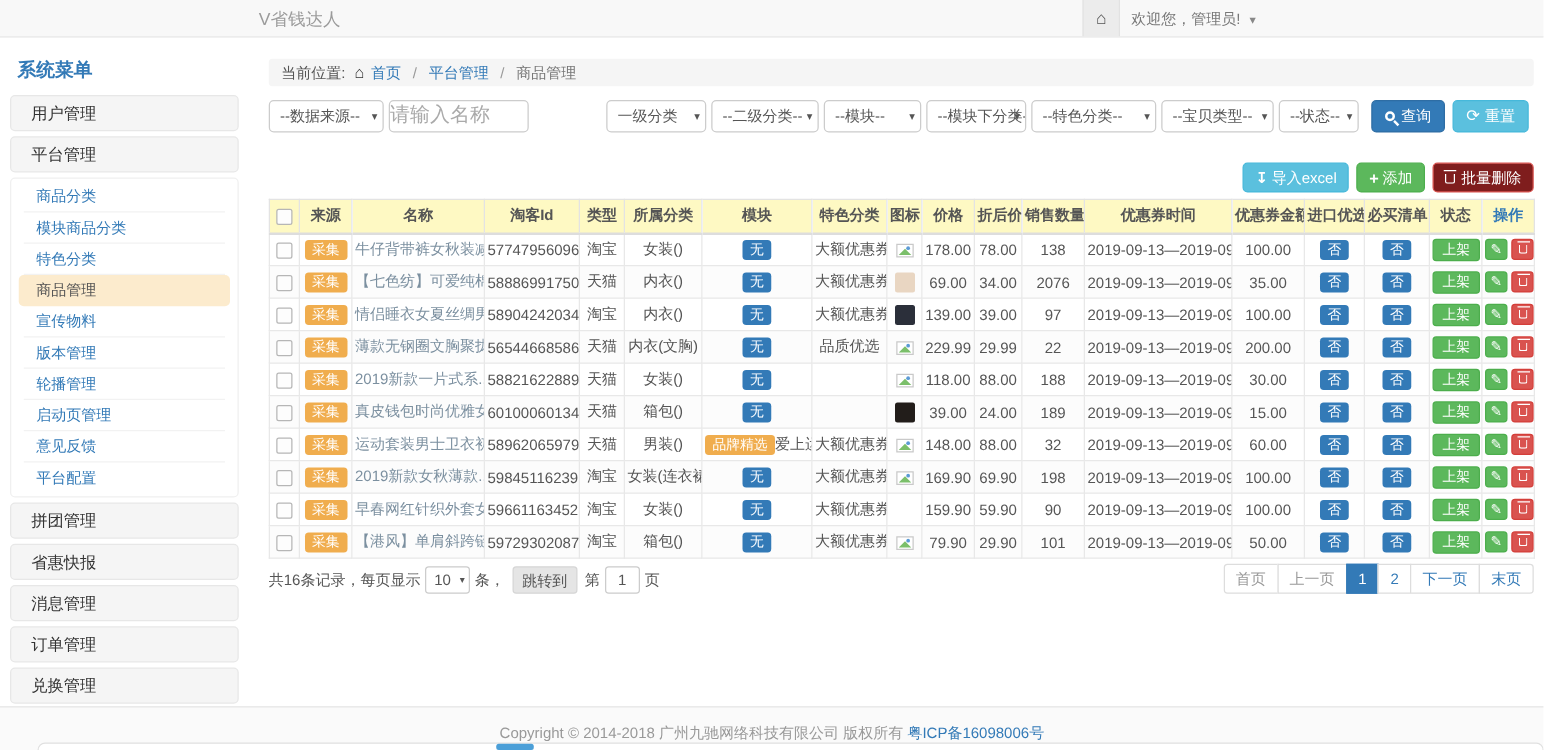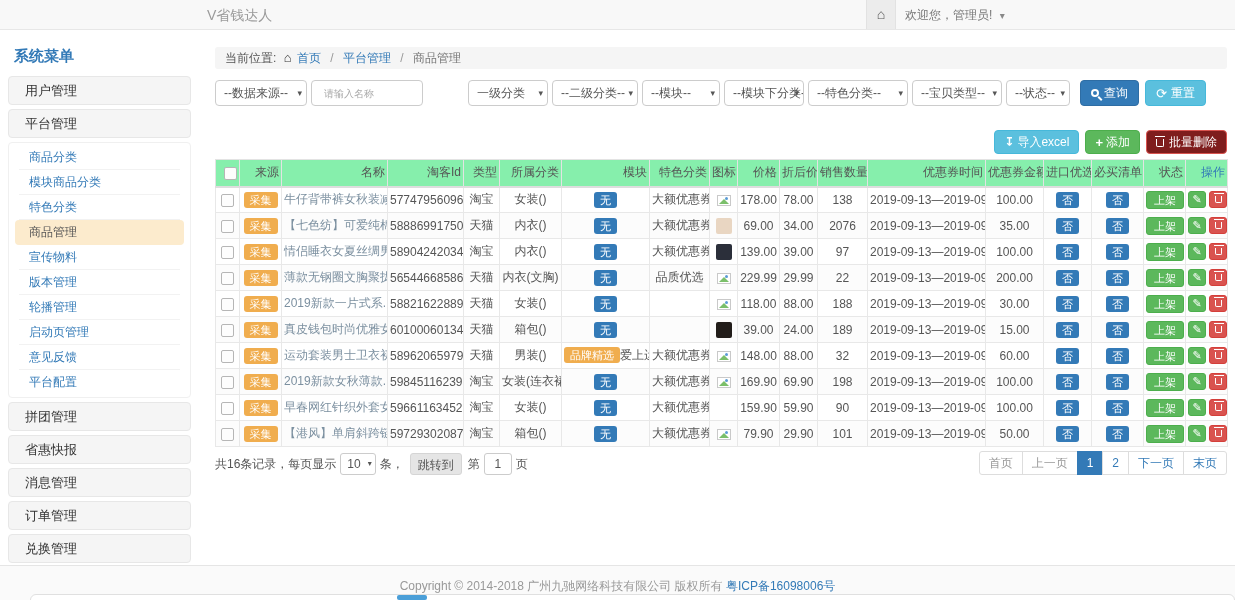--- a/index.html
+++ b/index.html
@@ -29,21 +29,21 @@
   .breadcrumb .label { color:#555; }
   .breadcrumb .home-ic { color:#333; font-size:13px; margin:0 2px 0 4px; }
   .breadcrumb a { color:#337ab7; text-decoration:none; cursor:pointer; }
   .breadcrumb .sep { margin:0 6px; color:#999; }
   .breadcrumb .current { color:#777; }
 
   
   .filter-row { margin-top:11px; height:26px; display:flex; align-items:center; }
   .sel { position:relative; height:26px; border:1px solid #ccc; border-radius:4px; background:#fff; font-size:12px; color:#555; line-height:24px; padding:0 14px 0 8px; margin-right:4px; cursor:pointer; white-space:nowrap; overflow:hidden; }
   .sel .caret { position:absolute; right:4px; top:0; font-size:9px; color:#555; }
-  .txt-input { height:26px; border:1px solid #ccc; border-radius:4px; font-size:10px; color:#555; padding:0 12px; margin-right:45px; width:112px; }
+  .txt-input { height:26px; border:1px solid #ccc; border-radius:4px; font-size:16px; color:#555; padding:0 0; margin-right:62px; width:112px; }
   .txt-input::placeholder { color:#aaa; }
   .btn { display:inline-flex; align-items:center; justify-content:center; height:26px; border-radius:4px; font-size:12px; color:#fff; border:1px solid transparent; cursor:pointer; padding:0 10px; white-space:nowrap; }
   .btn-query { background:#337ab7; border-color:#2e6da4; margin-left:6px; }
   .btn-reset { background:#5bc0de; border-color:#46b8da; margin-left:6px; }
   .icon-search { width:8px; height:8px; border:2px solid #fff; border-radius:50%; display:inline-block; position:relative; margin-right:5px; }
   .icon-search::after { content:""; position:absolute; width:2px; height:5px; background:#fff; transform:rotate(-45deg); left:6px; top:5px; }
   .icon-refresh { margin-right:4px; font-size:13px; }
 
   
   .toolbar { margin-top:24px; height:24px; display:flex; justify-content:flex-end; }
@@ -51,21 +51,21 @@
   .btn-import { background:#5bc0de; border-color:#46b8da; }
   .btn-add { background:#5cb85c; border-color:#4cae4c; }
   .btn-del { background:#7f1d1d; border-color:#d9534f; }
   .icon-import { margin-right:3px; font-size:12px; font-weight:bold; }
   .icon-plus { margin-right:3px; font-size:13px; font-weight:bold; }
   .icon-trash { display:inline-block; width:8px; height:8px; border:1px solid #fff; border-top:none; border-radius:0 0 2px 2px; position:relative; margin:2px 5px 0 0; }
   .icon-trash::before { content:""; position:absolute; top:-3px; left:-2px; width:10px; height:1px; background:#fff; }
 
   
   table.grid { border-collapse:collapse; table-layout:fixed; width:1012px; margin-top:5px; font-size:12px; color:#555; }
-  .grid th { border:1px solid #e3e3e3; border-bottom:2px solid #ddd; height:27px; font-size:12px; font-weight:normal; color:#555; text-align:right; background:#86efac; padding:0 2px; overflow:hidden; white-space:nowrap; }
+  .grid th { border:1px solid #e3e3e3; border-bottom:2px solid #ddd; height:27px; font-size:12px; font-weight:bold; color:#555; text-align:center; background:#fef9c3; padding:0 2px; overflow:hidden; white-space:nowrap; }
   .grid th.op-head { color:#337ab7; }
   .grid td { border:1px solid #e8e8e8; height:26px; text-align:center; padding:0 2px; overflow:hidden; white-space:nowrap; background:#fff; }
   .grid tr:nth-child(even) td { background:#fcfcfc; }
   .name-link { color:#7c90a0; text-decoration:none; cursor:pointer; }
   .badge { display:inline-block; border-radius:3px; color:#fff; font-size:11px; padding:2px 6px; line-height:12px; }
   .badge.orange { background:#f0ad4e; }
   .badge.blue { background:#337ab7; cursor:pointer; }
   .cb { width:13px; height:13px; border:1px solid #b6b6b6; background:#fdfdfd; display:inline-block; border-radius:2px; vertical-align:middle; cursor:pointer; }
   .img-broken { width:14px; height:11px; border:1px solid #c9c9c9; display:inline-block; position:relative; background:#fff; vertical-align:middle; }
   .img-broken::before { content:""; position:absolute; left:1px; bottom:1px; border-left:5px solid transparent; border-right:5px solid transparent; border-bottom:5px solid #7bbf6a; }

